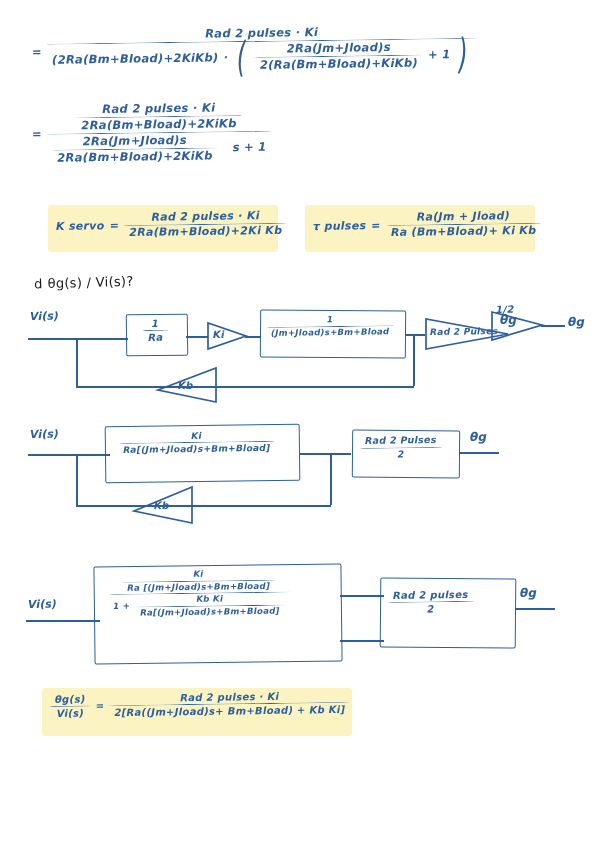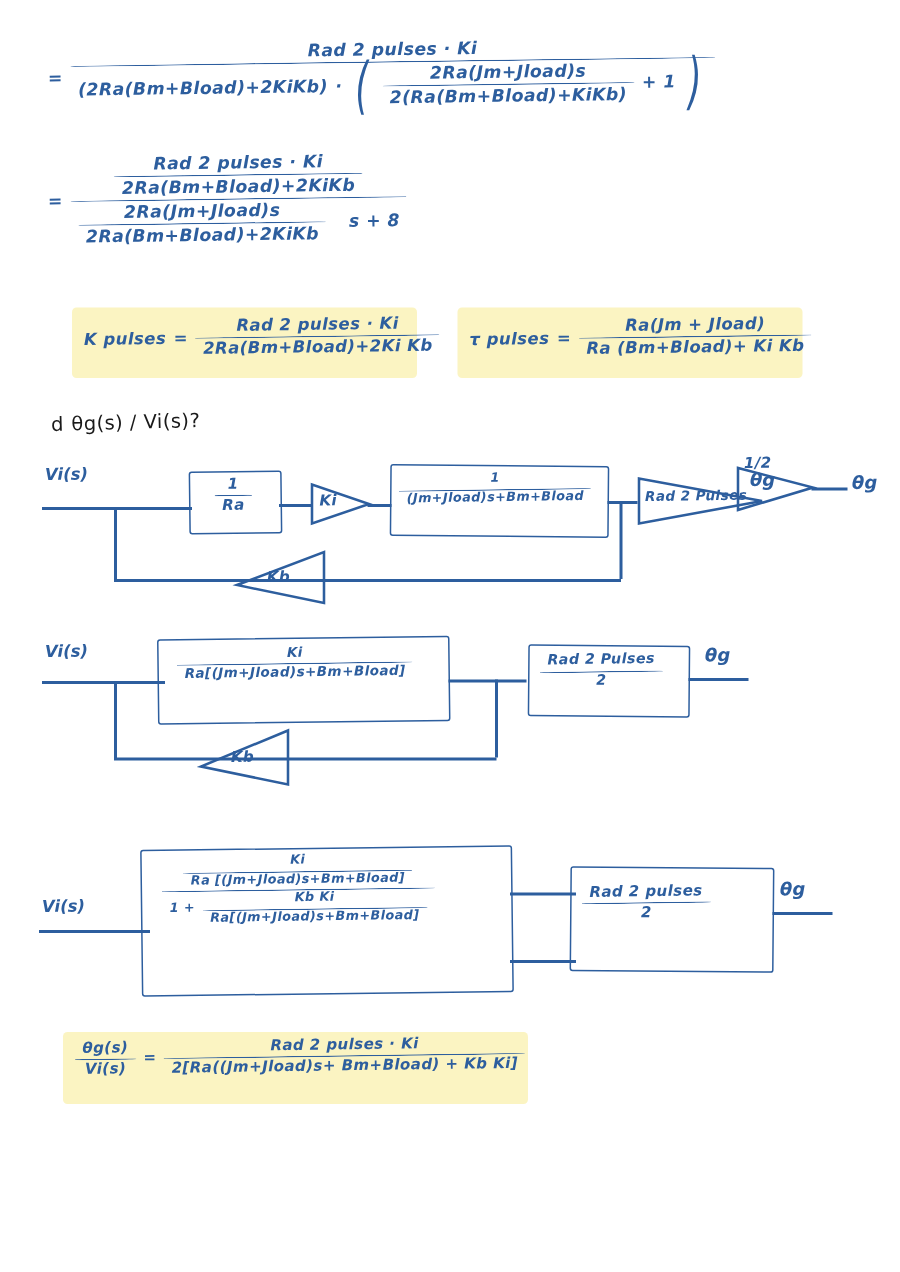--- a/index.html
+++ b/index.html
@@ -146,33 +146,33 @@
           </span>
         </span>
         <span class="bar"></span>
         <span class="den">
           <span class="eqrow">
             <span class="frac">
               <span class="num">2Ra(Jm+Jload)s</span>
               <span class="bar"></span>
               <span class="den">2Ra(Bm+Bload)+2KiKb</span>
             </span>
-            <span style="padding-left:10px;">s + 8</span>
+            <span style="padding-left:10px;">s + 1</span>
           </span>
         </span>
       </span>
     </span>
   </div>
 
   <div class="hl" style="left:48px; top:205px; width:230px; height:47px;"></div>
   <div class="hl" style="left:305px; top:205px; width:230px; height:47px;"></div>
 
   <div class="ink hw" style="left:56px; top:213px; font-size:11px;">
     <span class="eqrow">
-      <span>K pulses</span>
+      <span>K servo</span>
       <span>=</span>
       <span class="frac">
         <span class="num">Rad 2 pulses · Ki</span>
         <span class="bar"></span>
         <span class="den">2Ra(Bm+Bload)+2Ki Kb</span>
       </span>
     </span>
   </div>
 
   <div class="ink hw" style="left:313px; top:213px; font-size:11px;">

